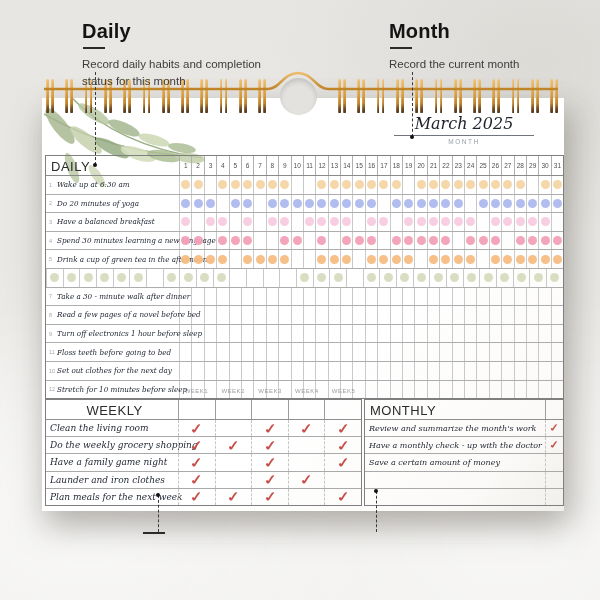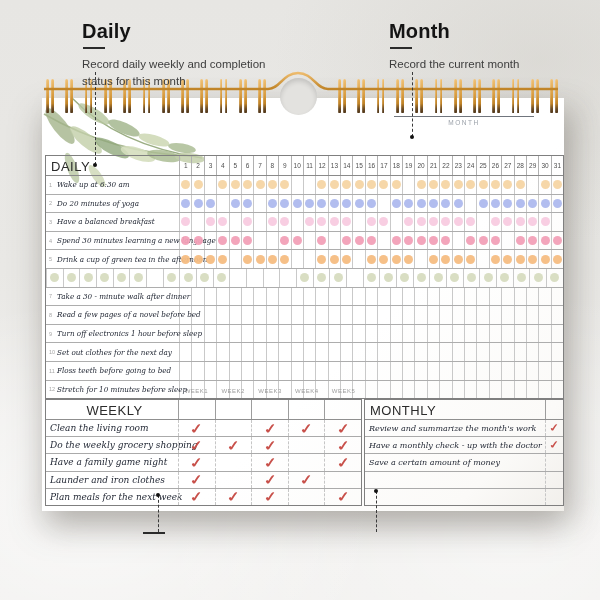--- a/index.html
+++ b/index.html
@@ -97,21 +97,21 @@
   .m-check .check { font-size:10px; }
 </style>
 </head>
 <body>
 
 <div class="scene">
 
   <div class="anno anno-daily">
     <h2>Daily</h2>
     <div class="rule"></div>
-    <p>Record daily weekly and completion status for this month</p>
+    <p>Record daily habits and completion status for this month</p>
   </div>
   <div class="anno anno-month">
     <h2>Month</h2>
     <div class="rule"></div>
     <p>Record the current month</p>
   </div>
 
   <div class="connector conn-daily">
       <span class="cdot bottom"></span>
     </div>
@@ -201,20 +201,21 @@
     <defs>
       <linearGradient id="wg" x1="0" y1="0" x2="0" y2="1">
         <stop offset="0" stop-color="#edbb6d"></stop>
           <stop offset="1" stop-color="#c08427"></stop>
       </linearGradient>
     </defs>
     <path d="M44,89 H268 C280,89 283,73 298,73 C313,73 316,89 328,89 H558" fill="none" stroke="url(#wg)" stroke-width="2.6"></path>
   </svg>
 
   <div class="month-block">
+    <div class="month-script">March 2025</div>
     <div class="month-line"></div>
     <div class="month-caption">MONTH</div>
   </div>
 
   <div class="daily-table">
     <div class="d-header">
       <div class="d-title">DAILY</div>
       <div style="display:flex;flex:1" id="day-headers">
           <div class="d-day">1</div>
           <div class="d-day">2</div>
@@ -872,59 +873,59 @@
           <div class="d-cell"></div>
           <div class="d-cell"></div>
           <div class="d-cell"></div>
           <div class="d-cell"></div>
           <div class="d-cell"></div>
           <div class="d-cell"></div>
           <div class="d-cell"></div>
         </div>
         <div class="d-row">
           <div class="d-label">
+            <div class="d-num">11</div>
+            <div class="d-text">Floss teeth before going to bed</div>
+          </div>
+          <div class="d-cell"></div>
+          <div class="d-cell"></div>
+          <div class="d-cell"></div>
+          <div class="d-cell"></div>
+          <div class="d-cell"></div>
+          <div class="d-cell"></div>
+          <div class="d-cell"></div>
+          <div class="d-cell"></div>
+          <div class="d-cell"></div>
+          <div class="d-cell"></div>
+          <div class="d-cell"></div>
+          <div class="d-cell"></div>
+          <div class="d-cell"></div>
+          <div class="d-cell"></div>
+          <div class="d-cell"></div>
+          <div class="d-cell"></div>
+          <div class="d-cell"></div>
+          <div class="d-cell"></div>
+          <div class="d-cell"></div>
+          <div class="d-cell"></div>
+          <div class="d-cell"></div>
+          <div class="d-cell"></div>
+          <div class="d-cell"></div>
+          <div class="d-cell"></div>
+          <div class="d-cell"></div>
+          <div class="d-cell"></div>
+          <div class="d-cell"></div>
+          <div class="d-cell"></div>
+          <div class="d-cell"></div>
+          <div class="d-cell"></div>
+          <div class="d-cell"></div>
+        </div>
+        <div class="d-row">
+          <div class="d-label">
             <div class="d-num">10</div>
             <div class="d-text">Set out clothes for the next day</div>
-          </div>
-          <div class="d-cell"></div>
-          <div class="d-cell"></div>
-          <div class="d-cell"></div>
-          <div class="d-cell"></div>
-          <div class="d-cell"></div>
-          <div class="d-cell"></div>
-          <div class="d-cell"></div>
-          <div class="d-cell"></div>
-          <div class="d-cell"></div>
-          <div class="d-cell"></div>
-          <div class="d-cell"></div>
-          <div class="d-cell"></div>
-          <div class="d-cell"></div>
-          <div class="d-cell"></div>
-          <div class="d-cell"></div>
-          <div class="d-cell"></div>
-          <div class="d-cell"></div>
-          <div class="d-cell"></div>
-          <div class="d-cell"></div>
-          <div class="d-cell"></div>
-          <div class="d-cell"></div>
-          <div class="d-cell"></div>
-          <div class="d-cell"></div>
-          <div class="d-cell"></div>
-          <div class="d-cell"></div>
-          <div class="d-cell"></div>
-          <div class="d-cell"></div>
-          <div class="d-cell"></div>
-          <div class="d-cell"></div>
-          <div class="d-cell"></div>
-          <div class="d-cell"></div>
-        </div>
-        <div class="d-row">
-          <div class="d-label">
-            <div class="d-num">11</div>
-            <div class="d-text">Floss teeth before going to bed</div>
           </div>
           <div class="d-cell"></div>
           <div class="d-cell"></div>
           <div class="d-cell"></div>
           <div class="d-cell"></div>
           <div class="d-cell"></div>
           <div class="d-cell"></div>
           <div class="d-cell"></div>
           <div class="d-cell"></div>
           <div class="d-cell"></div>

